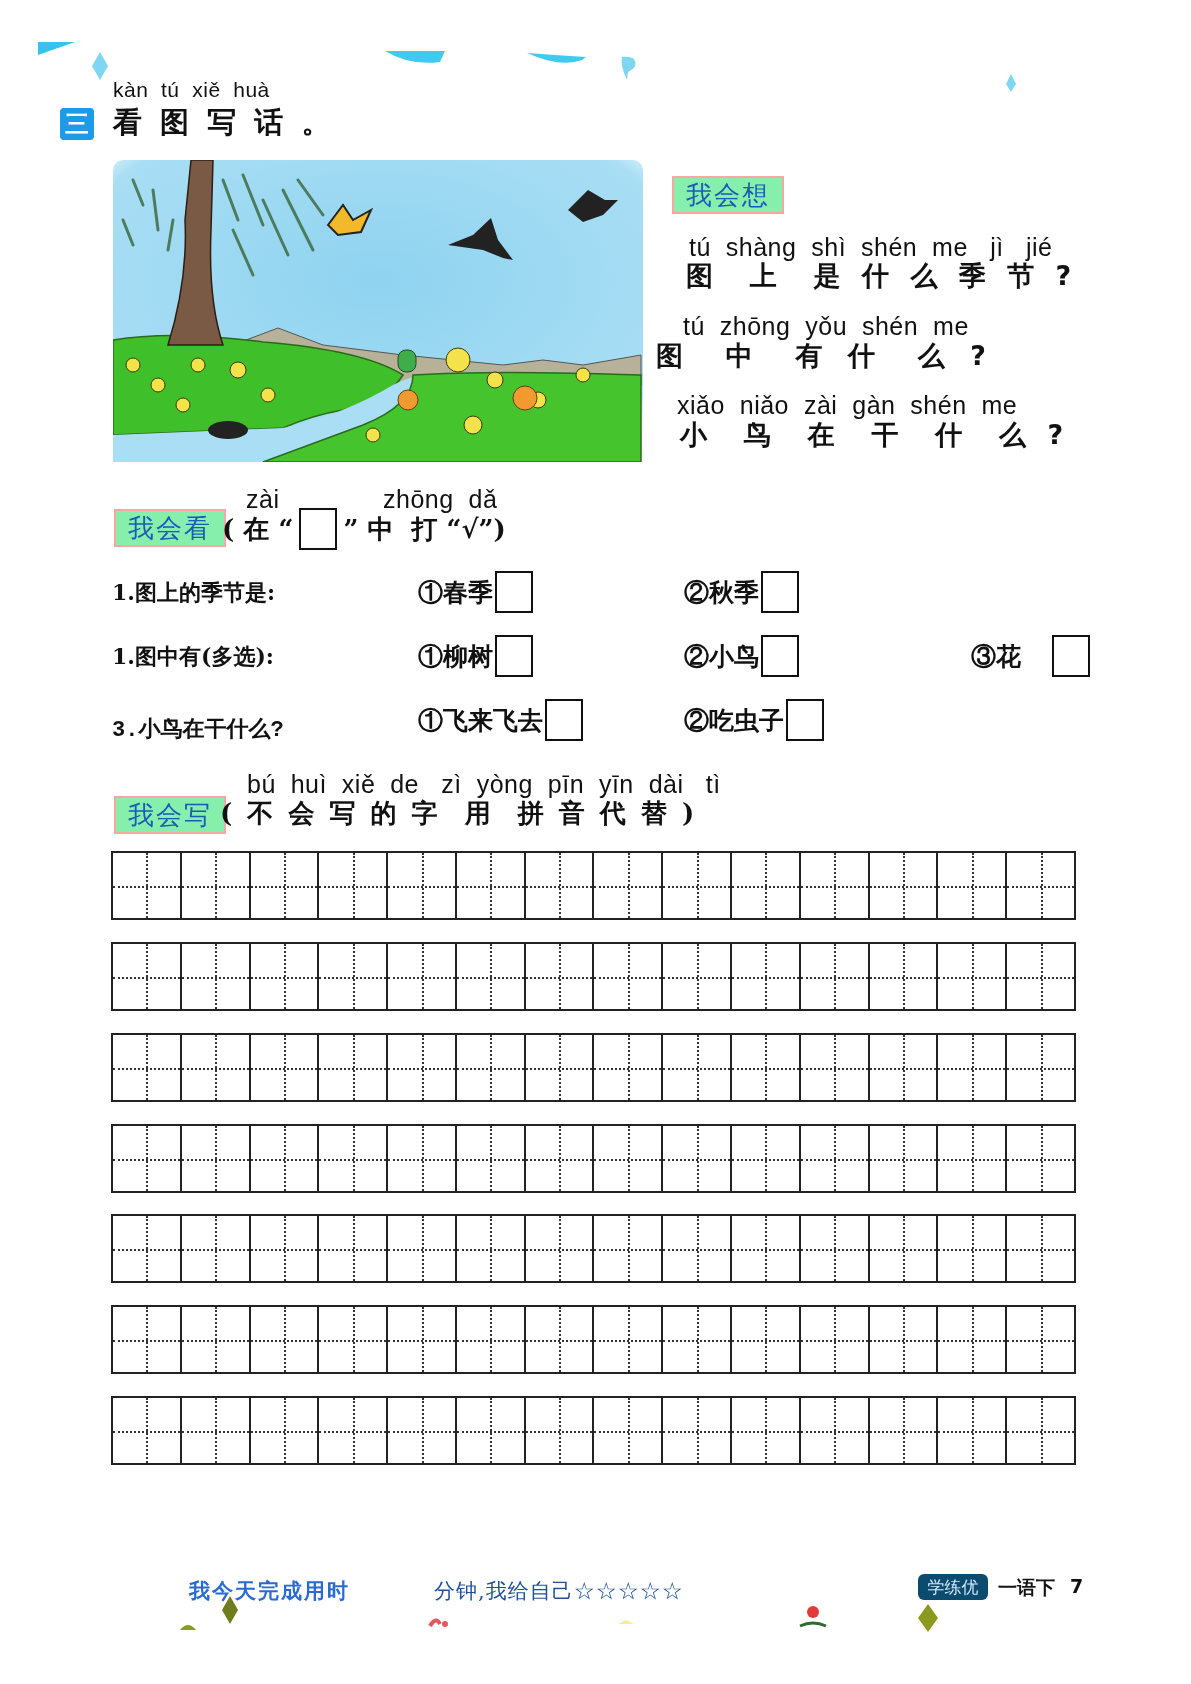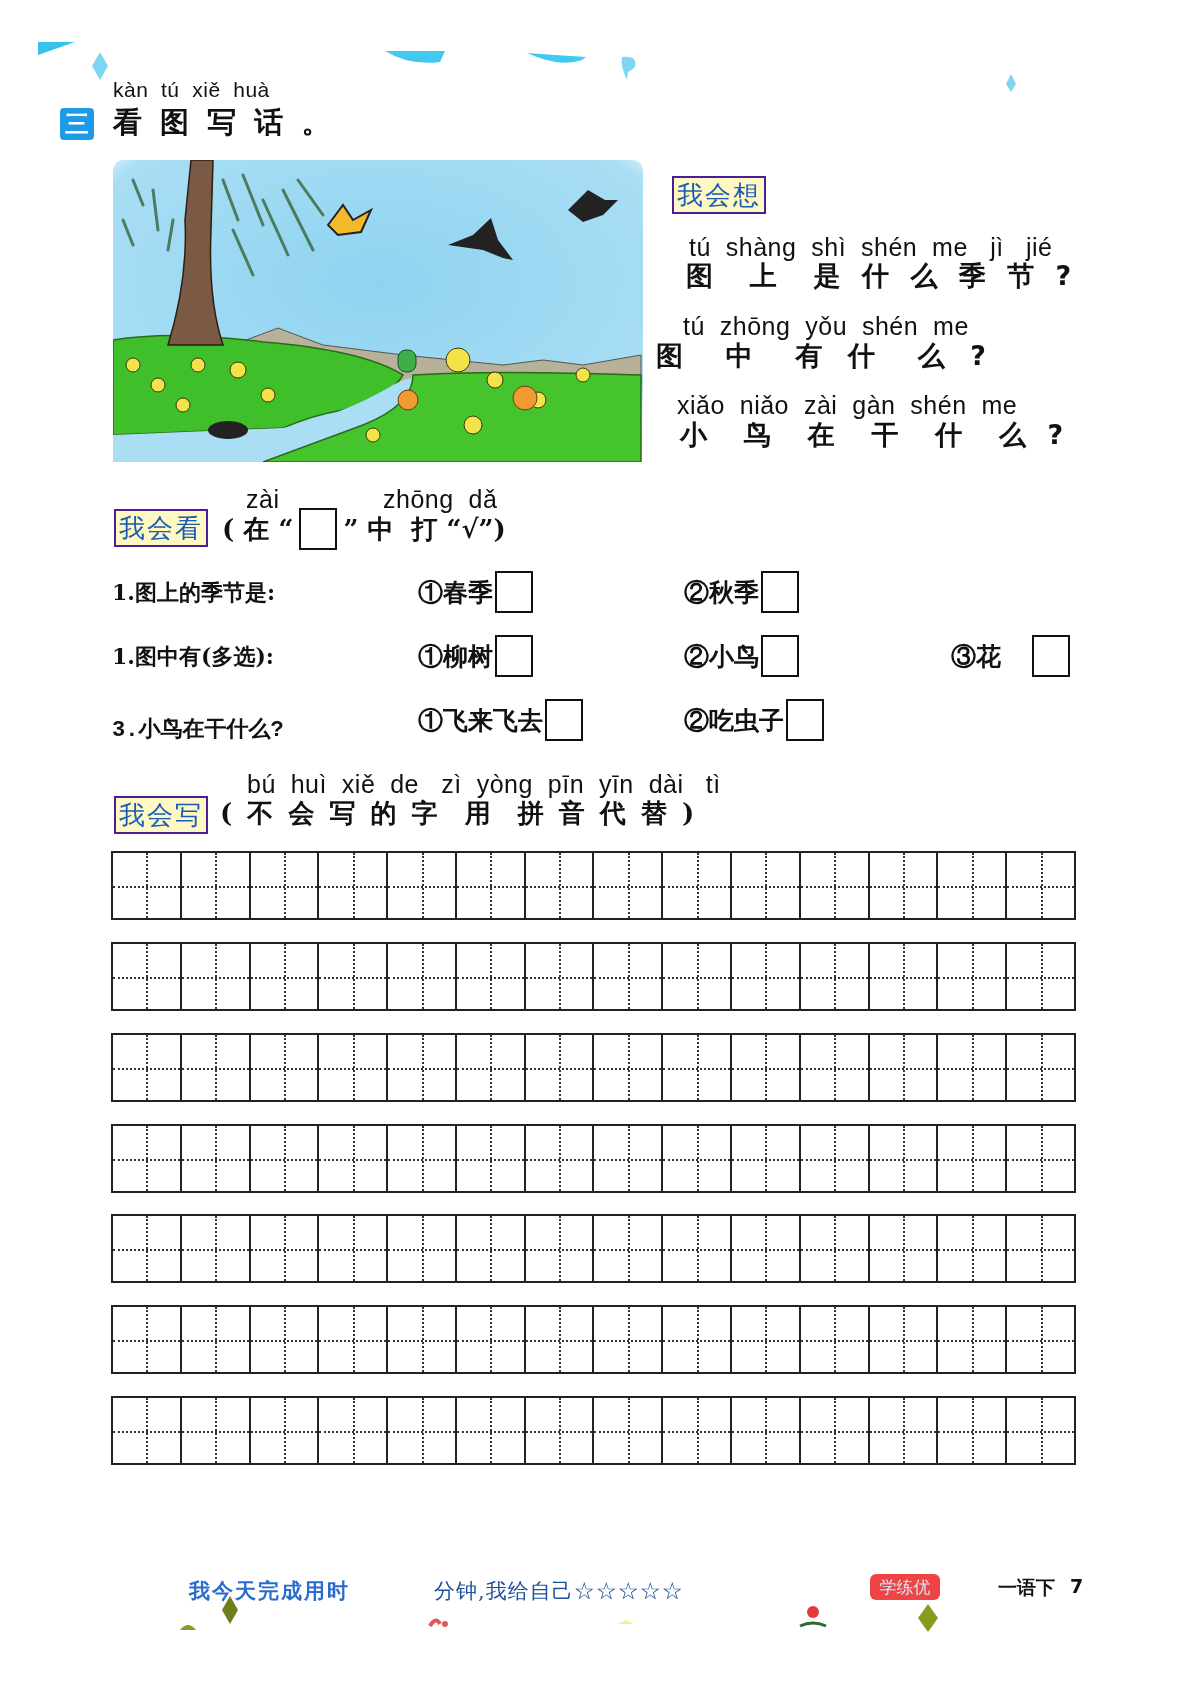--- a/index.html
+++ b/index.html
@@ -1,22 +1,22 @@
 <!DOCTYPE html>
 <html><head>
 <meta charset="utf-8">
 <style>
   html, body { margin:0; padding:0; }
   body { width:1191px; height:1684px; background:#ffffff; position:relative; overflow:hidden;
          font-family:"DejaVu Sans", sans-serif; color:#111; }
   .abs { position:absolute; }
   .py { font-family:"Liberation Sans", sans-serif; font-size:25px; color:#111; white-space:pre; letter-spacing:0.5px; }
   .hz { font-family:"DejaVu Sans", sans-serif; font-size:27px; font-weight:bold; white-space:pre; }
-  .blue-box { position:absolute; border:2px solid #4c1d95; color:#1a5bb5; font-size:26px; padding:0 3px;
-              line-height:34px; height:34px; font-family:"DejaVu Serif", serif; letter-spacing:2px; background:#fef9c3; }
+  .blue-box { position:absolute; border:2px solid #fca5a5; color:#1a5bb5; font-size:26px; padding:0 12px;
+              line-height:34px; height:34px; font-family:"DejaVu Serif", serif; letter-spacing:2px; background:#86efac; }
   .cb { display:inline-block; width:34px; height:38px; border:2px solid #111; vertical-align:middle; margin-left:2px; background:#fff; }
   .q-row { position:absolute; left:112px; font-size:22px; font-family:"DejaVu Serif", serif; font-weight:bold; display:flex; align-items:center; height:44px;justify-content:flex-end; }
   .opt { position:absolute; display:flex; align-items:center; font-family:"DejaVu Serif", serif; font-weight:bold; font-size:25px; }
   .grid-row { position:absolute; left:111px; width:965px; height:69px; border:2px solid #222; box-sizing:border-box; display:flex; }
   .cell { flex:1; border-right:2px solid #222; position:relative; }
   .cell:last-child { border-right:none; }
   .cell::before { content:""; position:absolute; left:50%; top:0; bottom:0; border-left:2px dotted #333; }
   .cell::after { content:""; position:absolute; top:50%; left:0; right:0; border-top:2px dotted #333; }
   .footer-text { font-family:"DejaVu Serif", serif; color:#2a6bd0; font-size:21px; white-space:pre; }
 </style>
@@ -136,21 +136,21 @@
   <span>1.图中有(多选):</span>
 </div>
 <div class="opt" style="left:418px;top:635px;">
   <span>①柳树</span>
   <span class="cb"></span>
 </div>
 <div class="opt" style="left:684px;top:635px;">
   <span>②小鸟</span>
   <span class="cb"></span>
 </div>
-<div class="opt" style="left:951px;top:635px;gap:29px;">
+<div class="opt" style="left:971px;top:635px;gap:29px;">
   <span>③花</span>
   <span class="cb"></span>
 </div>
 
 <div class="q-row" style="top:707px;font-family:Liberation Mono, monospace;">
   <span>3.小鸟在干什么?</span>
 </div>
 <div class="opt" style="left:418px;top:699px;">
   <span>①飞来飞去</span>
   <span class="cb"></span>
@@ -274,21 +274,21 @@
       <div class="cell"></div>
       <div class="cell"></div>
       <div class="cell"></div>
       <div class="cell"></div>
       <div class="cell"></div>
     </div>
 </div>
 
 <div class="abs footer-text" style="left:189px;top:1577px;letter-spacing:2px;font-weight:bold;">我今天完成用时</div>
 <div class="abs footer-text" style="left:434px;top:1577px;letter-spacing:1px;color:#1d4f9a;">分钟,我给自己☆☆☆☆☆</div>
-<div class="abs" style="left:870px;top:1574px;width:70px;height:26px;background:#ef4444;border-radius:6px;color:#cfe9ff;font-size:17px;text-align:center;line-height:26px;font-family:'DejaVu Serif',serif;">
+<div class="abs" style="left:918px;top:1574px;width:70px;height:26px;background:#0c4a6e;border-radius:6px;color:#cfe9ff;font-size:17px;text-align:center;line-height:26px;font-family:'DejaVu Serif',serif;">
   <span>学练优</span>
 </div>
 <div class="abs" style="left:998px;top:1575px;font-size:19px;font-weight:bold;font-family:'DejaVu Sans',sans-serif;">一语下</div>
 <div class="abs" style="left:1070px;top:1575px;font-size:19px;font-weight:bold;font-family:'DejaVu Sans',sans-serif;">7</div>
 
 <div class="abs" style="left:0;top:1590px;width:1191px;height:80px;">
   <svg width="1191" height="80">
     <path d="M180,40 Q188,30 196,40 Z" fill="#8b9a2a"></path>
     <polygon points="230,6 238,20 230,34 222,20" fill="#6f7d1f"></polygon>
     <path d="M430,36 Q436,26 440,34" stroke="#e05a5a" stroke-width="4" fill="none"></path>

